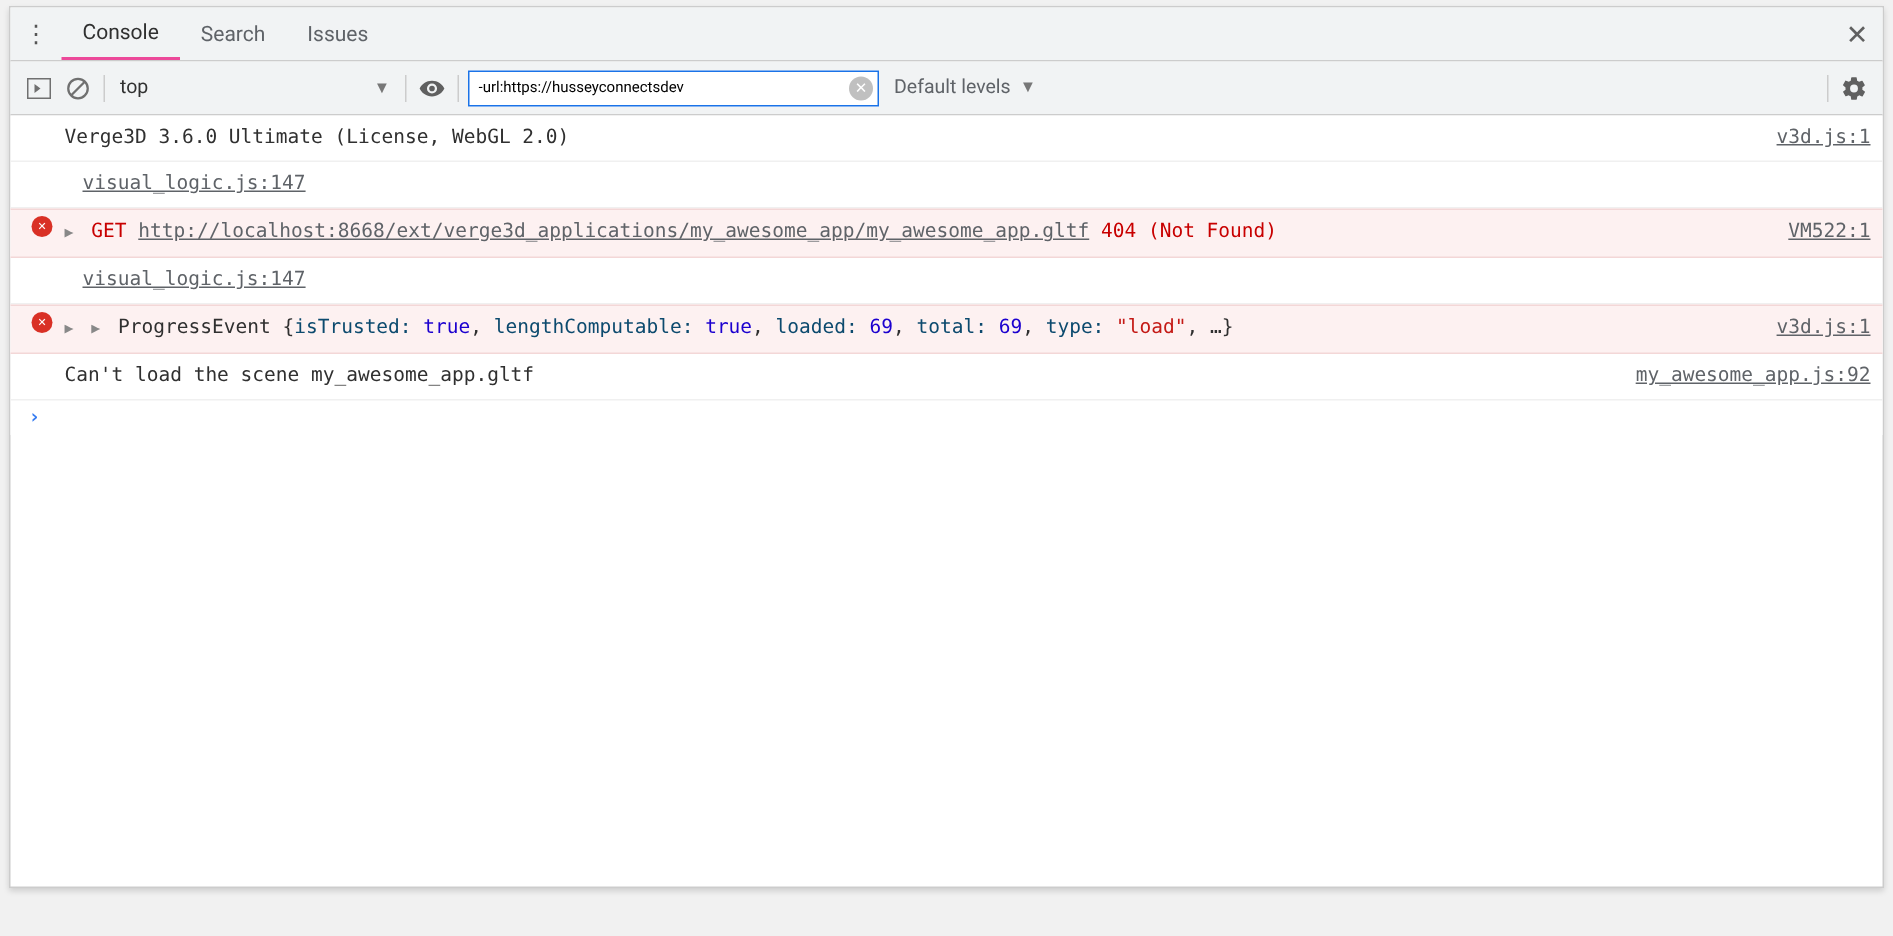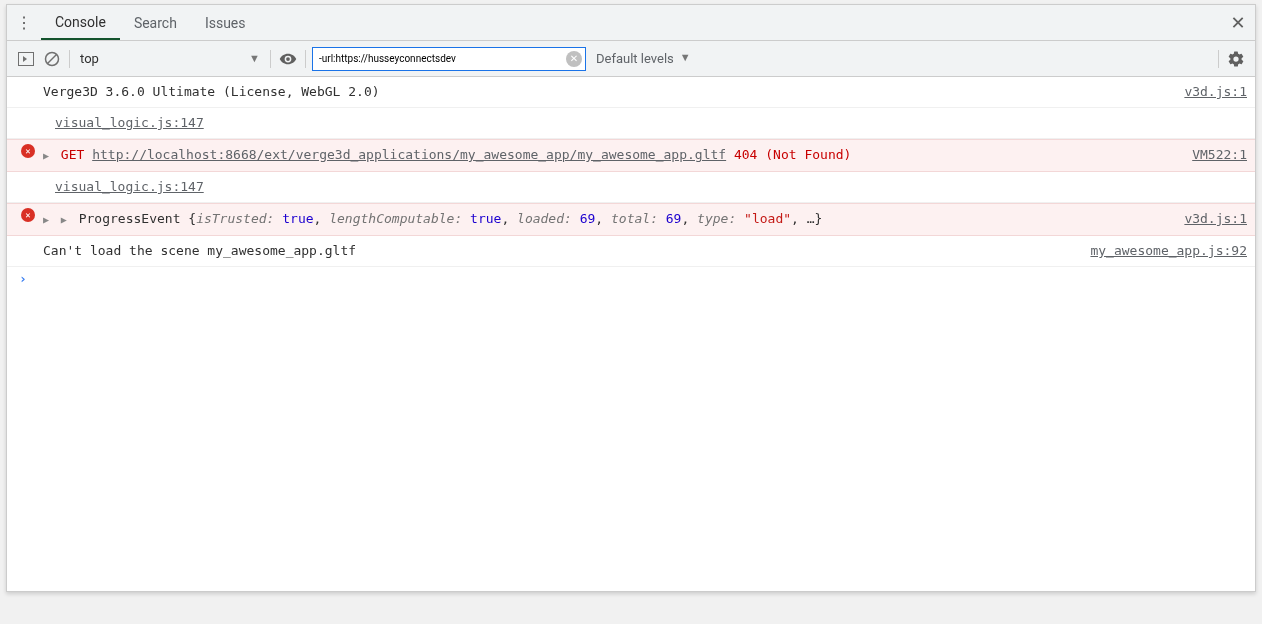--- a/index.html
+++ b/index.html
@@ -41,21 +41,21 @@
       padding: 0 14px;
       height: 100%;
       display: flex;
       align-items: center;
       font-size: 14px;
       color: #5f6368;
       cursor: pointer;
     }
     .tab.active {
       color: #303030;
-      border-bottom: 2px solid #14532d;
+      border-bottom: 2px solid #ec4899;
     }
     .spacer { flex: 1; }
     .close-x {
       width: 22px; height: 22px;
       display:flex; align-items:center; justify-content:center;
       color:#606060; font-size:18px; cursor:pointer;
     }
     .toolbar {
       display: flex;
       align-items: center;
@@ -124,21 +124,21 @@
       width:14px;height:14px;border-radius:50%;background:#d93025;color:#fff;
       display:inline-flex;align-items:center;justify-content:center;font-size:9px;font-weight:bold;
     }
     .disclose { color:#888; font-size:10px; margin-right:4px; display:inline-block; cursor:pointer;}
     .msg { flex:1; color:#303030; }
     .src { color:#5f6368; text-decoration:underline; cursor:pointer; white-space:nowrap; margin-left:12px;}
     .log-row.error .src { color:#5f6368; }
     .kw-red { color:#c80000; }
     .kw-url { color:#5f6368; text-decoration:underline; }
     .kw-obj { color:#303030; }
-    .kw-prop { font-style:italic; color:#737373; }
+    .kw-prop { color:#0c4a6e; }
     .kw-bool { color:#1c00cf; }
     .kw-num { color:#1c00cf; }
     .kw-str { color:#c41a16; }
     .prompt-row {
       display:flex; align-items:center; padding:4px 6px;
     }
     .prompt-row .caret { color:#367cf1; font-size:13px; font-weight:bold; width:20px; text-align:center;}
   </style>
 </head>
 <body>

